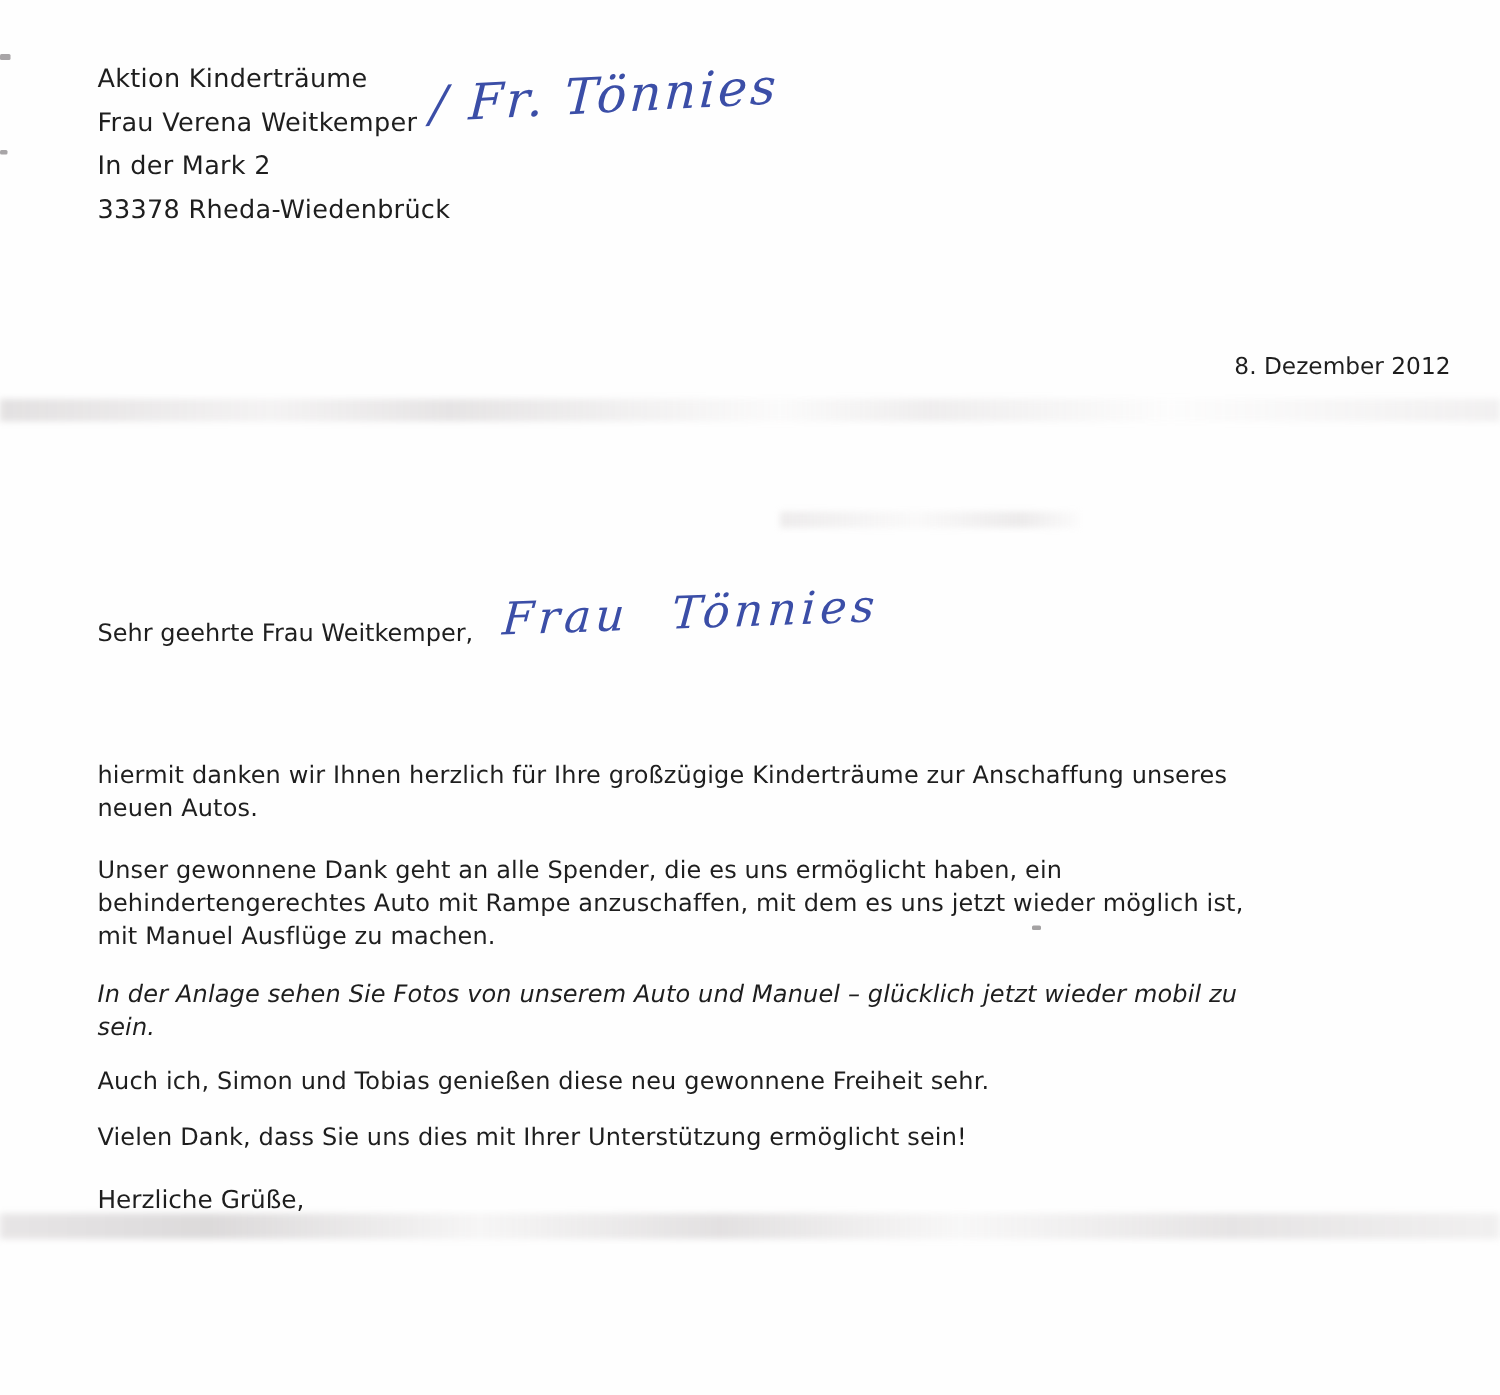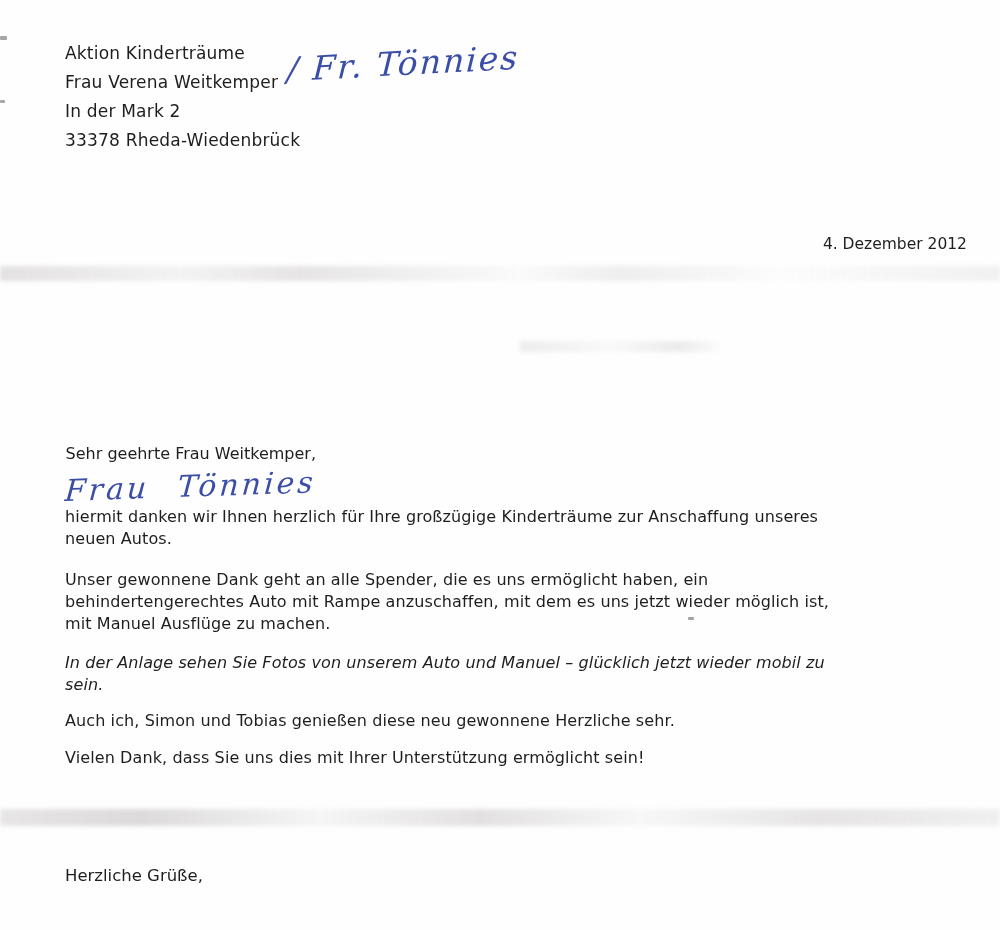--- a/index.html
+++ b/index.html
@@ -25,40 +25,39 @@
   .date {
     position: absolute; right: 33px; top: 235px;
     font-size: 15.5px;
   }
   .subject {
     position: absolute; left: 65px; top: 332px;
     font-size: 17px; font-weight: bold;
     letter-spacing: 0.2px;
   }
   .salutation-row {
-    position: absolute; left: 65px; top: 439px;
+    position: absolute; left: 65px; top: 406px;
     display: flex; align-items: flex-end; gap: 20px;
     font-size: 16px;
-    flex-direction: column;
   }
   .salutation-row .printed { padding-top: 5px; }
   p.body-par {
     position: absolute; left: 65px; width: 915px;
     margin: 0;
     font-size: 16px; line-height: 22px;
     letter-spacing: 0.1px;
     white-space: pre-line;
   }
   .p1 { top: 506px; }
   .p2 { top: 569px; }
   .p3 { top: 652px; font-style: italic; }
   .p4 { top: 710px; }
   .p5 { top: 747px; }
   .closing {
-    position: absolute; left: 65px; top: 866px;
+    position: absolute; left: 65px; top: 790px;
     font-size: 16.5px;
   }
   
   .handwriting {
     color: #3b4ea7;
     font-family: "DejaVu Serif", serif;
     font-style: italic;
     white-space: nowrap;
   }
   .hw-top {
@@ -123,39 +122,39 @@
   <div class="speck speck-1"></div>
   <div class="speck speck-2"></div>
 
   <div class="recipient">Aktion Kinderträume
 Frau Verena Weitkemper
 In der Mark 2
 33378 Rheda-Wiedenbrück</div>
 
   <div class="handwriting hw-top">/ Fr. Tönnies</div>
 
-  <div class="date">4. Dezember 2012</div>
+  <div class="date">8. Dezember 2012</div>
 
   <div class="scan-band band-1"></div>
 
   <div class="scan-band band-subject"></div>
 
   <div class="salutation-row">
     <span class="printed">Sehr geehrte Frau Weitkemper,</span>
     <span class="handwriting hw-sal">Frau Tönnies</span>
   </div>
 
   <p class="body-par p1">hiermit danken wir Ihnen herzlich für Ihre großzügige Kinderträume zur Anschaffung unseres
 neuen Autos.</p>
   <p class="body-par p2">Unser gewonnene Dank geht an alle Spender, die es uns ermöglicht haben, ein
 behindertengerechtes Auto mit Rampe anzuschaffen, mit dem es uns jetzt wieder möglich ist,
 mit Manuel Ausflüge zu machen.</p>
   <div class="speck speck-3"></div>
   <p class="body-par p3">In der Anlage sehen Sie Fotos von unserem Auto und Manuel – glücklich jetzt wieder mobil zu
 sein.</p>
-  <p class="body-par p4">Auch ich, Simon und Tobias genießen diese neu gewonnene Herzliche sehr.</p>
+  <p class="body-par p4">Auch ich, Simon und Tobias genießen diese neu gewonnene Freiheit sehr.</p>
   <p class="body-par p5">Vielen Dank, dass Sie uns dies mit Ihrer Unterstützung ermöglicht sein!</p>
 
   <div class="scan-band band-2"></div>
 
   <div class="closing">Herzliche Grüße,</div>
 
 </div>
 
 </body></html>

